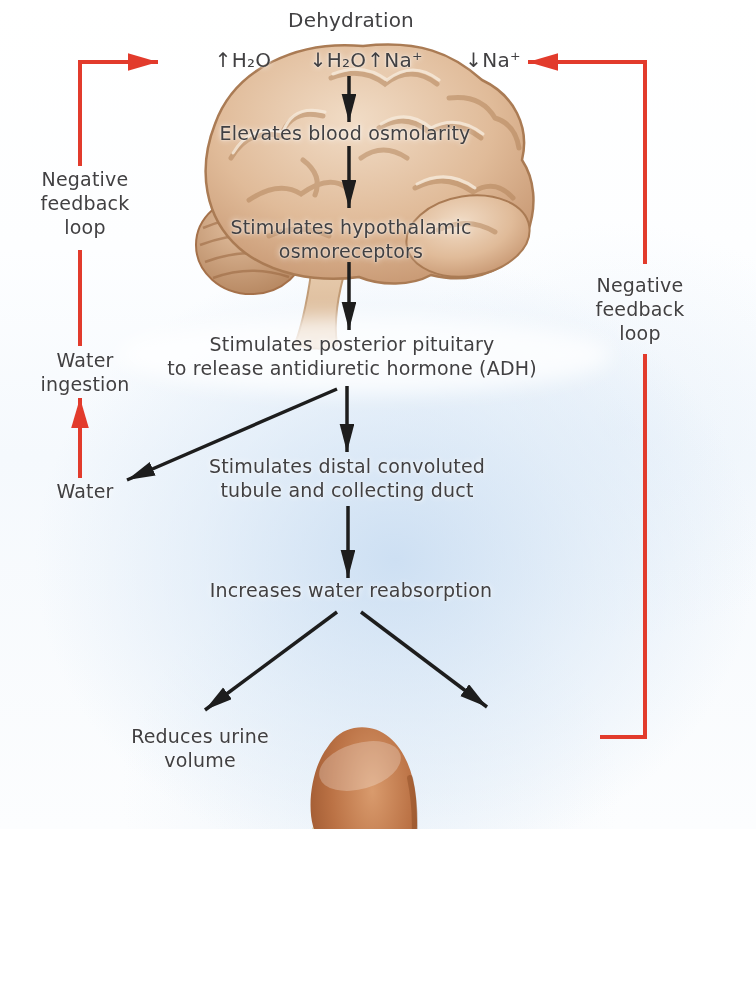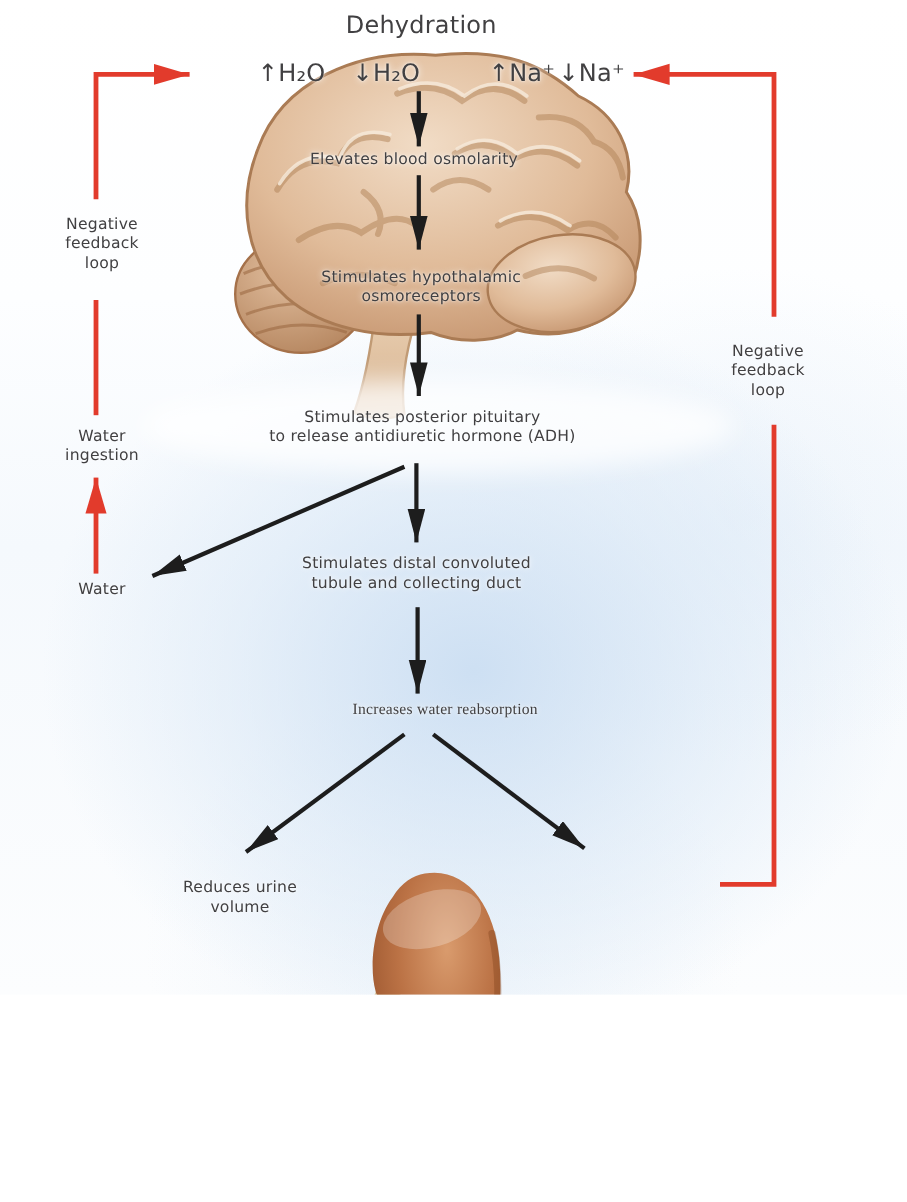--- a/index.html
+++ b/index.html
@@ -8,21 +8,21 @@
     position:relative;width:756px;height:829px;overflow:hidden;
     background:
       radial-gradient(ellipse 360px 310px at 395px 560px, rgba(198,219,241,0.85) 0%, rgba(213,229,245,0.5) 55%, rgba(235,243,250,0) 100%),
       radial-gradient(ellipse 320px 280px at 370px 790px, rgba(213,229,244,0.35) 0%, rgba(255,255,255,0) 78%),
       radial-gradient(ellipse 300px 260px at 620px 430px, rgba(223,235,247,0.4) 0%, rgba(255,255,255,0) 80%),
       linear-gradient(180deg,#ffffff 0%,#fdfeff 30%,#f5f9fd 55%,#fcfdfe 100%);
   }
   .lbl{
     position:absolute;transform:translate(-50%,-50%);
     text-align:center;white-space:pre-line;
-    font-size:13px;line-height:1.26;color:#414042;letter-spacing:.2px;
+    font-size:19px;line-height:1.26;color:#414042;letter-spacing:.2px;
     text-shadow:0 0 6px rgba(255,255,255,.95),0 0 2px rgba(255,255,255,.8);
     z-index:6;
   }
   .title{font-size:20px;}
   .chem{font-size:20px;}
   .cloud{
     position:absolute;left:118px;top:316px;width:494px;height:78px;
     background:rgba(255,255,255,.78);border-radius:50%;
     filter:blur(10px);z-index:3;
   }
@@ -127,32 +127,32 @@
       <path d="M80,346 V250"></path>
       <path d="M80,166 V62 H158" marker-end="url(#mRed)"></path>
       <path d="M600,737 H645 V354"></path>
       <path d="M645,264 V62 H528" marker-end="url(#mRed)"></path>
     </g>
   </svg>
 
   <div class="lbl title" style="left:351px;top:21px;">Dehydration</div>
 
   <div class="lbl chem" style="left:195px;top:61px;margin-left:48px;">↑H₂O</div>
-  <div class="lbl chem" style="left:322px;top:61px;">↓H₂O</div>
-  <div class="lbl chem" style="left:395px;top:61px;margin-left:40px;">↑Na⁺</div>
+  <div class="lbl chem" style="left:338px;top:61px;">↓H₂O</div>
+  <div class="lbl chem" style="left:395px;top:61px;">↑Na⁺</div>
   <div class="lbl chem" style="left:493px;top:61px;">↓Na⁺</div>
 
   <div class="lbl" style="left:345px;top:134px;">Elevates blood osmolarity</div>
   <div class="lbl" style="left:351px;top:240px;text-align:center;">Stimulates hypothalamic
 osmoreceptors</div>
   <div class="lbl" style="left:347px;top:479px;">Stimulates distal convoluted
 tubule and collecting duct</div>
   <div class="lbl" style="left:352px;top:357px;">Stimulates posterior pituitary
 to release antidiuretic hormone (ADH)</div>
-  <div class="lbl" style="left:371px;top:591px;font-family:Liberation Serif, serif;">Increases water reabsorption</div>
+  <div class="lbl" style="left:351px;top:591px;">Increases water reabsorption</div>
   <div class="lbl" style="left:200px;top:749px;">Reduces urine
 volume</div>
 
   <div class="lbl" style="left:85px;top:492px;">Water</div>
   <div class="lbl" style="left:85px;top:373px;">Water
 ingestion</div>
 
   <div class="lbl" style="left:85px;top:204px;">Negative
 feedback
 loop</div>

